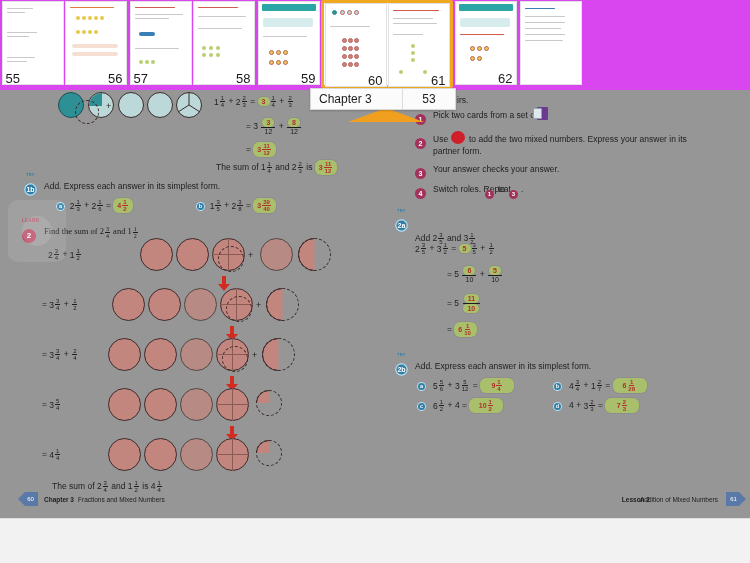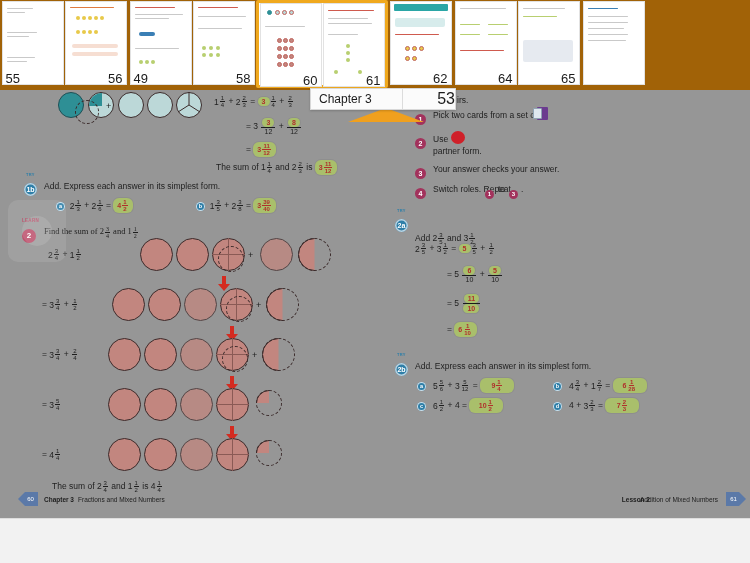--- a/index.html
+++ b/index.html
@@ -8,21 +8,21 @@
     width: 750px; height: 563px;
     overflow: hidden;
     background: #f2f2f2;
     font-family: "Liberation Sans", sans-serif;
   }
   #app { position: relative; width: 750px; height: 563px; background:#f2f2f2; }
 
   
   #filmstrip {
     position: absolute; left:0; top:0; width:750px; height:90px;
-    background:#a16207;
+    background:#d946ef;
     display:flex; align-items:flex-start;
     overflow:hidden;
     text-decoration:underline;
   }
   .thumb-pair {
     position:relative;
     height:88px;
     display:flex;
     flex: 0 0 auto;
     padding:1px;
@@ -140,21 +140,21 @@
     position:absolute; left:310px; top:88px;
     width:146px; height:22px;
     background:#fbfbfb;
     border:1px solid #d8d8d8;
     display:flex; align-items:center;
     box-shadow:0 1px 2px rgba(0,0,0,0.18);
     z-index:40;
   }
   #chapter-tip .ct-label { flex:1; font-size:12px; color:#1b1b1b; padding-left:8px; }
   #chapter-tip .ct-div { width:1px; align-self:stretch; background:#dcdcdc; }
-  #chapter-tip .ct-page { width:52px; text-align:right; font-size:16px; color:#1b1b1b; }
+  #chapter-tip .ct-page { width:52px; text-align:center; font-size:12px; color:#1b1b1b; }
 
   
   #caret {
     position:absolute; left:348px; top:108px; z-index:39;
     width:0;height:0;
     border-left:38px solid transparent;
     border-right:38px solid transparent;
     border-bottom:14px solid #f0a01e;
   }
 
@@ -214,36 +214,50 @@
     <div class="thumb-pair">
       <div class="thumb">
         <div class="tb-line" style="left:4px;top:5px;width:40px;background:#cf5a4e;"></div>
         <div class="tb-line" style="left:4px;top:12px;width:48px;"></div>
         <div class="tb-line" style="left:4px;top:16px;width:34px;"></div>
         <div class="tb-pill" style="left:8px;top:30px;width:16px;background:#3a7fb5;"></div>
         <div class="tb-line" style="left:4px;top:46px;width:44px;"></div>
         <div class="tb-dot" style="left:8px;top:58px;background:#b8cf70;"></div>
         <div class="tb-dot" style="left:14px;top:58px;background:#b8cf70;"></div>
         <div class="tb-dot" style="left:20px;top:58px;background:#b8cf70;"></div>
-        <span class="thumb-num left">49</span>
+        <span class="thumb-num left">57</span>
       </div>
       <div class="thumb">
         <div class="tb-line" style="left:4px;top:5px;width:40px;background:#cf5a4e;"></div>
         <div class="tb-line" style="left:4px;top:14px;width:48px;"></div>
         <div class="tb-line" style="left:4px;top:26px;width:44px;"></div>
         <div class="tb-dot" style="left:8px;top:44px;background:#b8cf70;"></div>
         <div class="tb-dot" style="left:15px;top:44px;background:#b8cf70;"></div>
         <div class="tb-dot" style="left:22px;top:44px;background:#b8cf70;"></div>
         <div class="tb-dot" style="left:8px;top:51px;background:#b8cf70;"></div>
         <div class="tb-dot" style="left:15px;top:51px;background:#b8cf70;"></div>
         <div class="tb-dot" style="left:22px;top:51px;background:#b8cf70;"></div>
         <span class="thumb-num right">58</span>
       </div>
     </div>
 
+    <div class="thumb-pair">
+      <div class="thumb">
+        <div class="tb-head"></div>
+        <div class="tb-pill" style="left:4px;top:16px;width:50px;height:9px;background:#d7ecec;"></div>
+        <div class="tb-line" style="left:4px;top:34px;width:44px;"></div>
+        <div class="tb-circ" style="left:10px;top:48px;background:#e8c94a;"></div>
+        <div class="tb-circ" style="left:17px;top:48px;background:#e8c94a;"></div>
+        <div class="tb-circ" style="left:24px;top:48px;background:#e8c94a;"></div>
+        <div class="tb-circ" style="left:10px;top:58px;background:#e8c94a;"></div>
+        <div class="tb-circ" style="left:17px;top:58px;background:#e8c94a;"></div>
+        <div class="tb-circ" style="left:24px;top:58px;background:#e8c94a;"></div>
+        <span class="thumb-num right">59</span>
+      </div>
+    </div>
 
     <div class="thumb-pair selected">
       <div class="thumb">
         <div class="tb-circ" style="left:6px;top:6px;background:#2e8f95;border-color:#2e8f95;"></div>
         <div class="tb-circ" style="left:14px;top:6px;background:#bcd8d8;"></div>
         <div class="tb-circ" style="left:21px;top:6px;background:#bcd8d8;"></div>
         <div class="tb-circ" style="left:28px;top:6px;background:#bcd8d8;"></div>
         <div class="tb-line" style="left:4px;top:22px;width:40px;"></div>
         <div class="tb-circ" style="left:16px;top:34px;background:#c2867f;"></div>
         <div class="tb-circ" style="left:22px;top:34px;background:#c2867f;"></div>
@@ -280,37 +294,20 @@
         <div class="tb-line" style="left:4px;top:32px;width:44px;background:#cf5a4e;"></div>
         <div class="tb-circ" style="left:14px;top:44px;background:#e8c94a;"></div>
         <div class="tb-circ" style="left:21px;top:44px;background:#e8c94a;"></div>
         <div class="tb-circ" style="left:28px;top:44px;background:#e8c94a;"></div>
         <div class="tb-circ" style="left:14px;top:54px;background:#e8c94a;"></div>
         <div class="tb-circ" style="left:21px;top:54px;background:#e8c94a;"></div>
         <span class="thumb-num right">62</span>
       </div>
     </div>
 
-    <div class="thumb-pair">
-      <div class="thumb">
-        <div class="tb-line" style="left:4px;top:6px;width:46px;"></div>
-        <div class="tb-line" style="left:4px;top:22px;width:20px;background:#b8cf70;"></div>
-        <div class="tb-line" style="left:32px;top:22px;width:20px;background:#b8cf70;"></div>
-        <div class="tb-line" style="left:4px;top:32px;width:20px;background:#b8cf70;"></div>
-        <div class="tb-line" style="left:32px;top:32px;width:20px;background:#b8cf70;"></div>
-        <div class="tb-line" style="left:4px;top:48px;width:44px;background:#cf5a4e;"></div>
-        <span class="thumb-num right">64</span>
-      </div>
-      <div class="thumb">
-        <div class="tb-line" style="left:4px;top:6px;width:42px;"></div>
-        <div class="tb-line" style="left:4px;top:14px;width:34px;background:#b8cf70;"></div>
-        <div class="tb-pill" style="left:4px;top:38px;width:50px;height:22px;background:#e6eaf0;"></div>
-        <span class="thumb-num right">65</span>
-      </div>
-    </div>
 
     <div class="thumb-pair">
       <div class="thumb">
         <div class="tb-line" style="left:4px;top:6px;width:30px;background:#3a7fb5;"></div>
         <div class="tb-line" style="left:4px;top:14px;width:40px;"></div>
         <div class="tb-line" style="left:4px;top:20px;width:40px;"></div>
         <div class="tb-line" style="left:4px;top:26px;width:36px;"></div>
         <div class="tb-line" style="left:4px;top:32px;width:40px;"></div>
         <div class="tb-line" style="left:4px;top:38px;width:38px;"></div>
       </div>
@@ -665,20 +662,21 @@
       <div class="txt ink md" style="left:58px;top:20px;">Pick two cards from a set of</div>
       <div style="position:absolute;left:162px;top:17px;width:11px;height:13px;background:#6b3b8f;border-radius:1px;">
         <div style="position:absolute;left:-4px;top:1px;width:9px;height:11px;background:#dfe7ef;border:0.7px solid #8fa2b4;border-radius:1px;"></div>
       </div>
 
       <div style="position:absolute;left:40px;top:42px;">
         <span class="badge">2</span>
       </div>
       <div class="txt ink md" style="left:58px;top:44px;">Use</div>
       <div style="position:absolute;left:76px;top:41px;width:14px;height:13px;border-radius:50%;background:#cf2029;"></div>
+      <div class="txt ink md" style="left:94px;top:44px;">to add the two mixed numbers. Express your answer in its</div>
       <div class="txt ink md" style="left:58px;top:56px;">partner form.</div>
 
       <div style="position:absolute;left:40px;top:72px;">
         <span class="badge">3</span>
       </div>
       <div class="txt ink md" style="left:58px;top:74px;">Your answer checks your answer.</div>
 
       <div style="position:absolute;left:40px;top:92px;">
         <span class="badge">4</span>
       </div>

